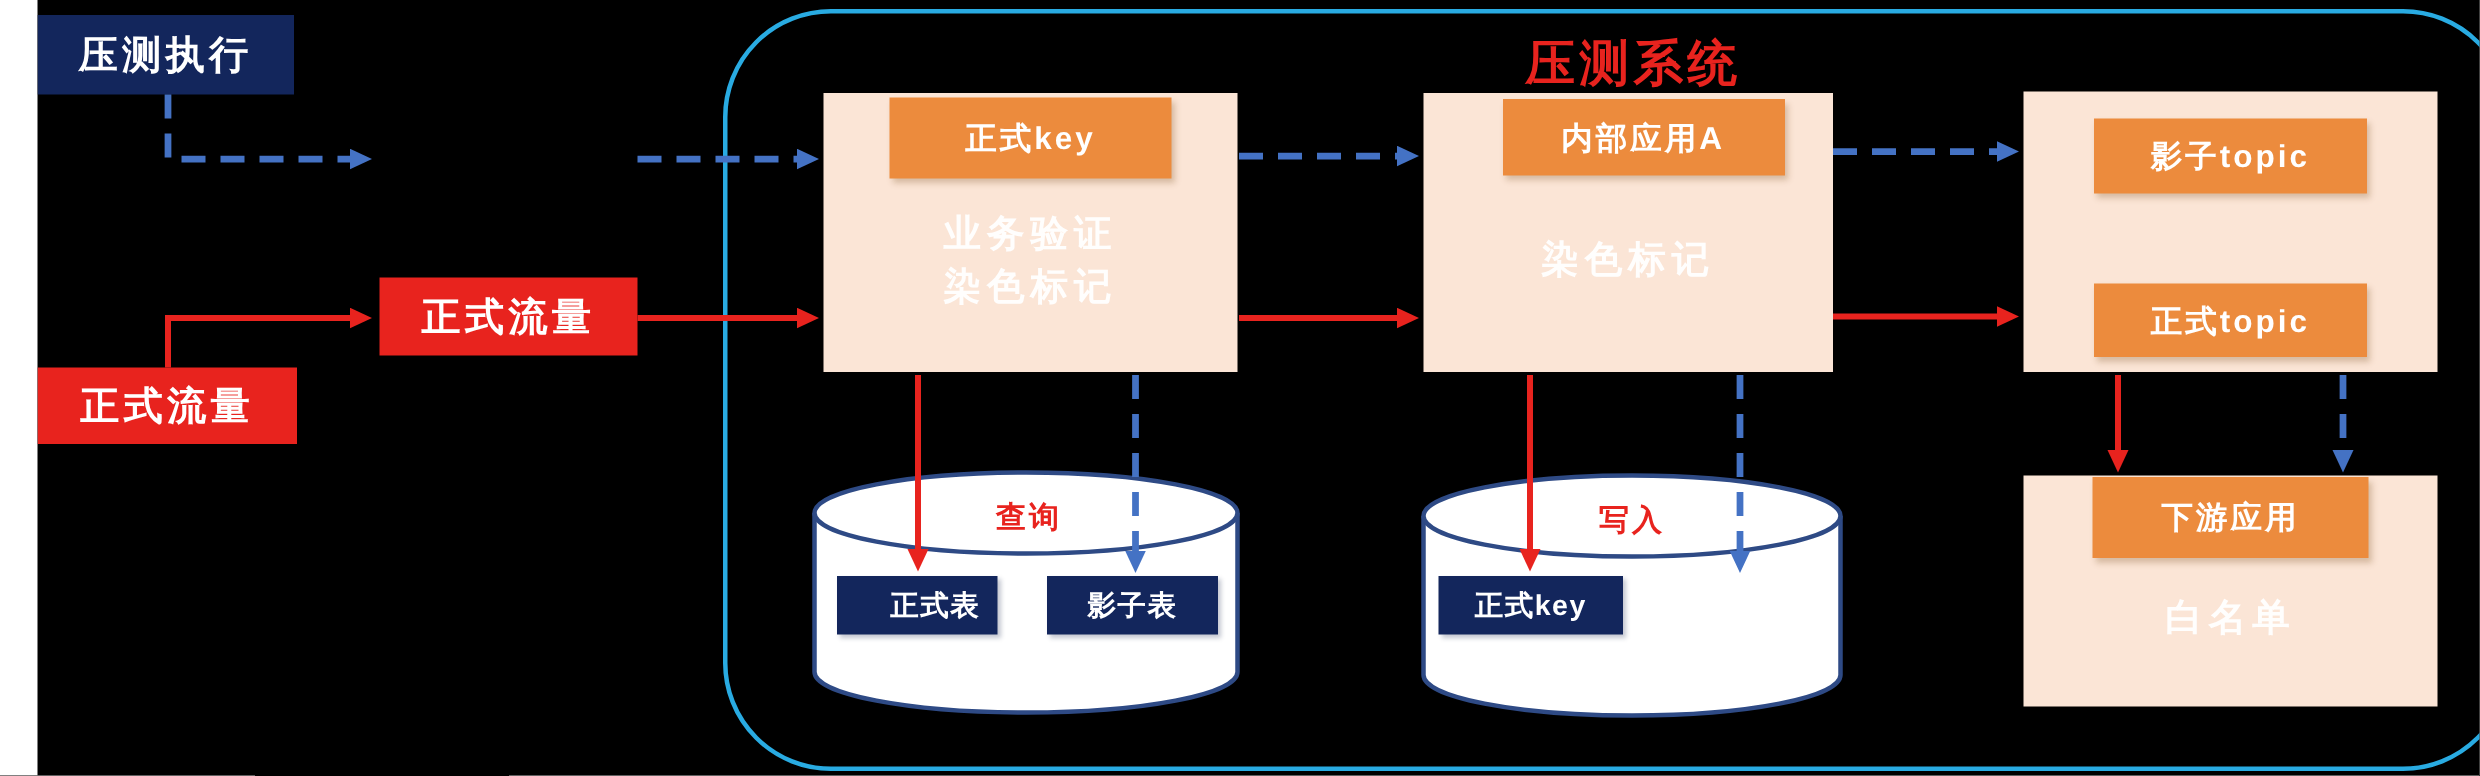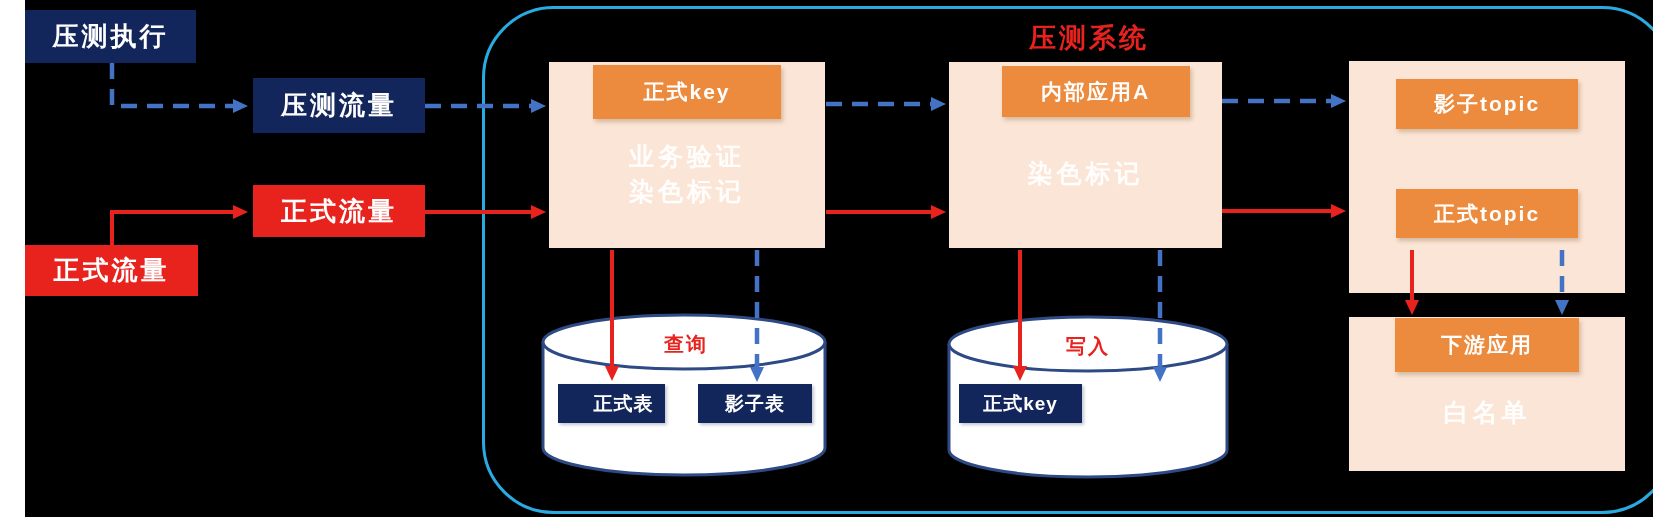--- a/index.html
+++ b/index.html
@@ -16,21 +16,21 @@
   .navy { background:#13265c; }
   .red  { background:#e8231e; }
 
   
   .system-border {
     position:absolute; left:457px; top:6px; width:1192px; height:508px;
     border:3px solid #29abe2; border-radius:72px; z-index:1;
   }
   .system-title {
     position:absolute; left:1064px; top:20px; transform:translateX(-50%);
-    color:#e8231e; font-weight:bold; font-size:27px; letter-spacing:3px;
+    color:#e8231e; font-weight:bold; font-size:33px; letter-spacing:3px;
     z-index:4; white-space:nowrap;
   }
 
   
   .panel { position:absolute; background:#fbe5d6; z-index:2; }
   .orange-h {
     position:relative; margin:0 auto; background:#ec8b3d; color:#ffffff;
     font-weight:bold; font-size:21px; letter-spacing:2px;
     display:flex; align-items:center; justify-content:center;
     box-shadow:2px 3px 4px rgba(130,85,40,0.30); z-index:3;
@@ -58,21 +58,20 @@
   .cyl { fill:#ffffff; stroke:#2e4a85; stroke-width:3; }
   .flow-blue { fill:none; stroke:#4472c4; stroke-width:4.5; stroke-dasharray:16 10; }
   .flow-red  { fill:none; stroke:#e8231e; stroke-width:4; }
 </style>
 </head>
 <body>
 
 <div class="canvas">
 
   <div class="node navy" style="left:0; top:10px; width:171px; height:53px;">压测执行</div>
-  <div class="node navy" style="left:228px; top:78px; width:172px; height:55px;">压测流量</div>
   <div class="node red" style="left:228px; top:185px; width:172px; height:52px;">正式流量</div>
   <div class="node red" style="left:0; top:245px; width:173px; height:51px;">正式流量</div>
 
   <div class="system-border"></div>
   <div class="system-title">压测系统</div>
 
   <div class="panel" style="left:524px; top:62px; width:276px; height:186px;">
     <div class="orange-h" style="width:188px; height:54px; top:3px;">正式key</div>
     <div class="panel-body">
       <div>业务验证</div>
@@ -80,21 +79,21 @@
     </div>
   </div>
 
   <div class="panel" style="left:924px; top:62px; width:273px; height:186px;padding-left:20px;">
     <div class="orange-h" style="width:188px; height:51px; top:4px;">内部应用A</div>
     <div class="panel-body">
       <div>染色标记</div>
     </div>
   </div>
 
-  <div class="panel" style="left:1324px; top:61px; width:276px; height:232px;">
+  <div class="panel" style="left:1324px; top:61px; width:276px; height:187px;">
     <div class="orange-h" style="width:182px; height:50px; top:18px;">影子topic</div>
     <div class="orange-h" style="width:182px; height:49px; top:78px;">正式topic</div>
   </div>
 
   <div class="panel" style="left:1324px; top:317px; width:276px; height:154px;">
     <div class="orange-h" style="width:184px; height:54px; top:1px;">下游应用</div>
     <div class="panel-body" style="top:55px; bottom:18px;">
       <div>白名单</div>
     </div>
   </div>

